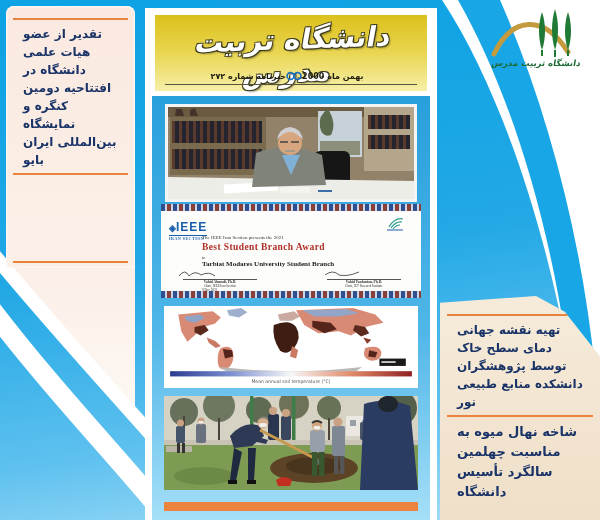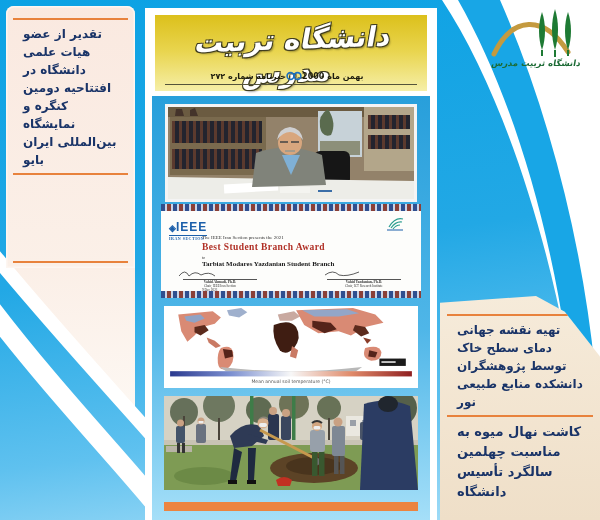--- a/index.html
+++ b/index.html
@@ -102,21 +102,21 @@
     <rect x="70" y="44" width="2" height="7" fill="#1E7A34"></rect>
     <rect x="83" y="44" width="2" height="6" fill="#1E7A34"></rect>
   </svg>
   <div class="caption">دانشگاه تربیت مدرس</div>
 </div>
 
 <div id="right-panel" class="abs">
   <div class="rule"></div>
   <div class="headline">تهیه نقشه جهانی دمای سطح خاک توسط پژوهشگران دانشکده منابع طبیعی نور</div>
   <div class="rule"></div>
-  <div class="headline big">کاشت نهال میوه به مناسبت چهلمین سالگرد تأسیس دانشگاه</div>
+  <div class="headline big">شاخه نهال میوه به مناسبت چهلمین سالگرد تأسیس دانشگاه</div>
 </div>
 
 <div id="page" class="abs">
 
   <div id="masthead" class="abs">
     <div id="masthead-title">دانشگاه تربیت مدرس</div>
     <div id="masthead-sub">
       <span class="fa">خبرنامه شماره ۲۷۲</span>
       <svg width="16" height="10" viewBox="0 0 16 10">
         <circle cx="4.5" cy="5" r="3.4" fill="none" stroke="#1B6FBD" stroke-width="1.6"></circle>
@@ -170,21 +170,21 @@
         <span style="font-size:9px;">◈</span><span class="word">IEEE</span>
         <div class="sub">IRAN SECTION</div>
       </div>
       <svg style="position:absolute;right:16px;top:11px;" width="20" height="16" viewBox="0 0 20 16">
         <path d="M4,12 q6,-10 14,-8 M6,13 q5,-7 11,-6 M8,14 q3,-4 7,-4" stroke="#2A9D8F" stroke-width="1.2" fill="none"></path>
         <rect x="2" y="14.5" width="16" height="1" fill="#1B5FAA"></rect>
       </svg>
       <div class="cert-line" id="cert-intro">The IEEE Iran Section presents the 2021</div>
       <div class="cert-line" id="cert-award">Best Student Branch Award</div>
       <div class="cert-line" id="cert-to">to</div>
-      <div class="cert-line" id="cert-recipient">Tarbiat Modares Yazdanian Student Branch</div>
+      <div class="cert-line" id="cert-recipient">Tarbiat Modares University Student Branch</div>
       <div class="sig" id="sig-left">
         <svg width="40" height="8" viewBox="0 0 40 8">
             <path d="M2,6 q6,-8 10,0 q6,-6 12,-1 q8,-4 14,1" stroke="#333" stroke-width=".8" fill="none"></path>
           </svg>
         <div class="line"></div>
         <div class="nm">Vahid Ahmadi, Ph.D.</div>
         <div class="rl">Chair, IEEE Iran Section</div>
       </div>
       <div class="sig" id="sig-right">
         <svg width="40" height="8" viewBox="0 0 40 8">

